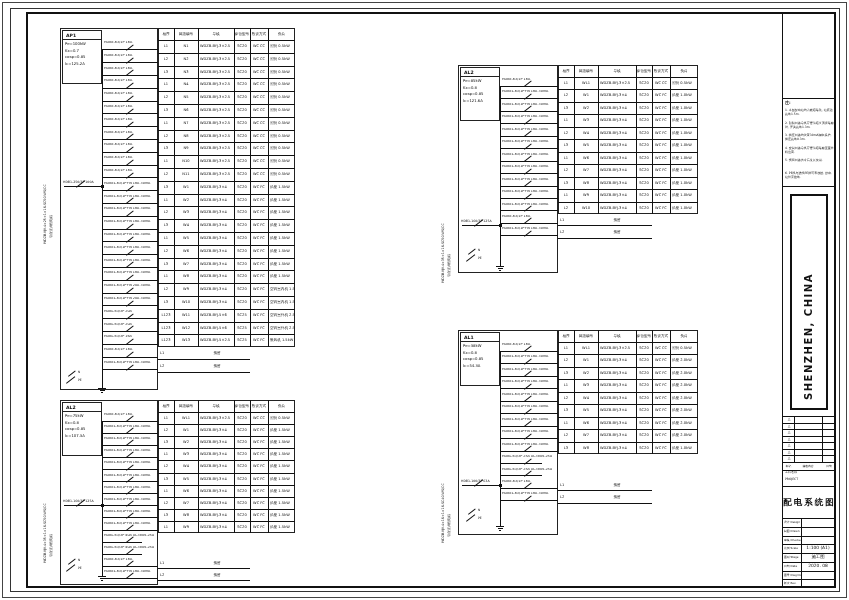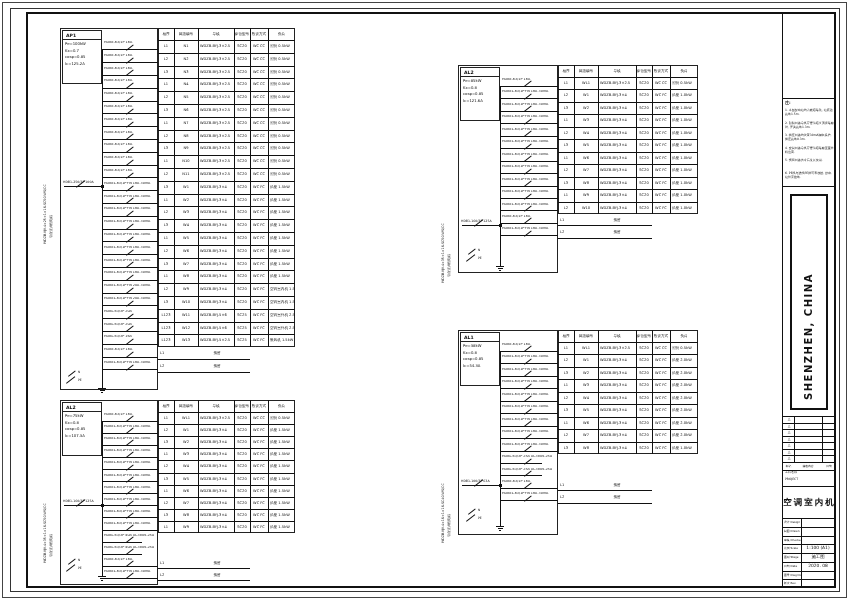--- a/index.html
+++ b/index.html
@@ -770,21 +770,21 @@
       <div class="abs" style="left: 466px; top: 521px; width: 11px; height: 0px; border-top: 1px solid rgb(17, 17, 17); transform: rotate(-38deg); transform-origin: 0px 0px;"></div>
       <div class="abs t" style="left: 478px; top: 517px; font-size: 3px;">PE</div>
       <div class="abs ln" style="left: 496px; top: 526px; width: 8px; height: 1px;"></div>
       <div class="abs ln" style="left: 497.5px; top: 528px; width: 5px; height: 1px;"></div>
       <div class="abs ln" style="left: 499px; top: 530px; width: 2px; height: 1px;"></div>
     </div>
 
   <div id="titleblock">
     <div class="abs" id="stamp-box"></div>
     <div class="abs" id="stamp-text">SHENZHEN, CHINA</div>
-    <div class="abs" id="drawing-title">空调室内机</div>
+    <div class="abs" id="drawing-title">配电系统图</div>
   <div class="abs ln" style="left: 782px; top: 98px; width: 54px; height: 1px;"></div>
       <div class="abs ln" style="left: 782px; top: 186px; width: 54px; height: 1px;"></div>
       <div class="abs ln" style="left: 782px; top: 416px; width: 54px; height: 1px;"></div>
       <div class="abs ln" style="left: 782px; top: 462px; width: 54px; height: 1px;"></div>
       <div class="abs ln" style="left: 782px; top: 470px; width: 54px; height: 1px;"></div>
       <div class="abs ln" style="left: 782px; top: 486px; width: 54px; height: 1px;"></div>
       <div class="abs ln" style="left: 782px; top: 518px; width: 54px; height: 1px;"></div>
       <div class="abs t" style="left: 785px; top: 101px; font-size: 4px; font-weight: bold;">注:</div>
       <div class="abs" style="left: 785px; top: 108px; width: 49px; font-size: 3px; line-height: 4.2px;">1. 本图配电箱均为嵌墙暗装, 箱底边距地1.5m.</div>
       <div class="abs" style="left: 785px; top: 120.5px; width: 49px; font-size: 3px; line-height: 4.2px;">2. 照明回路导线穿管沿墙及顶板暗敷设, 开关距地1.3m.</div>

